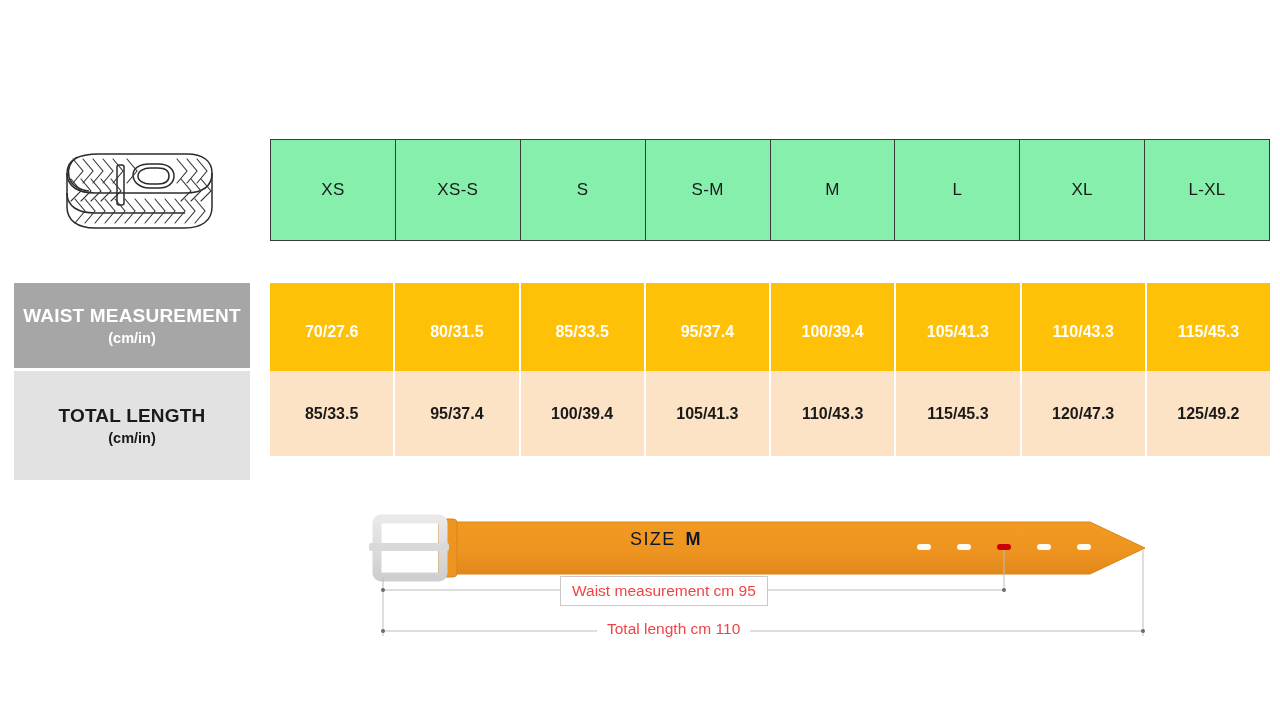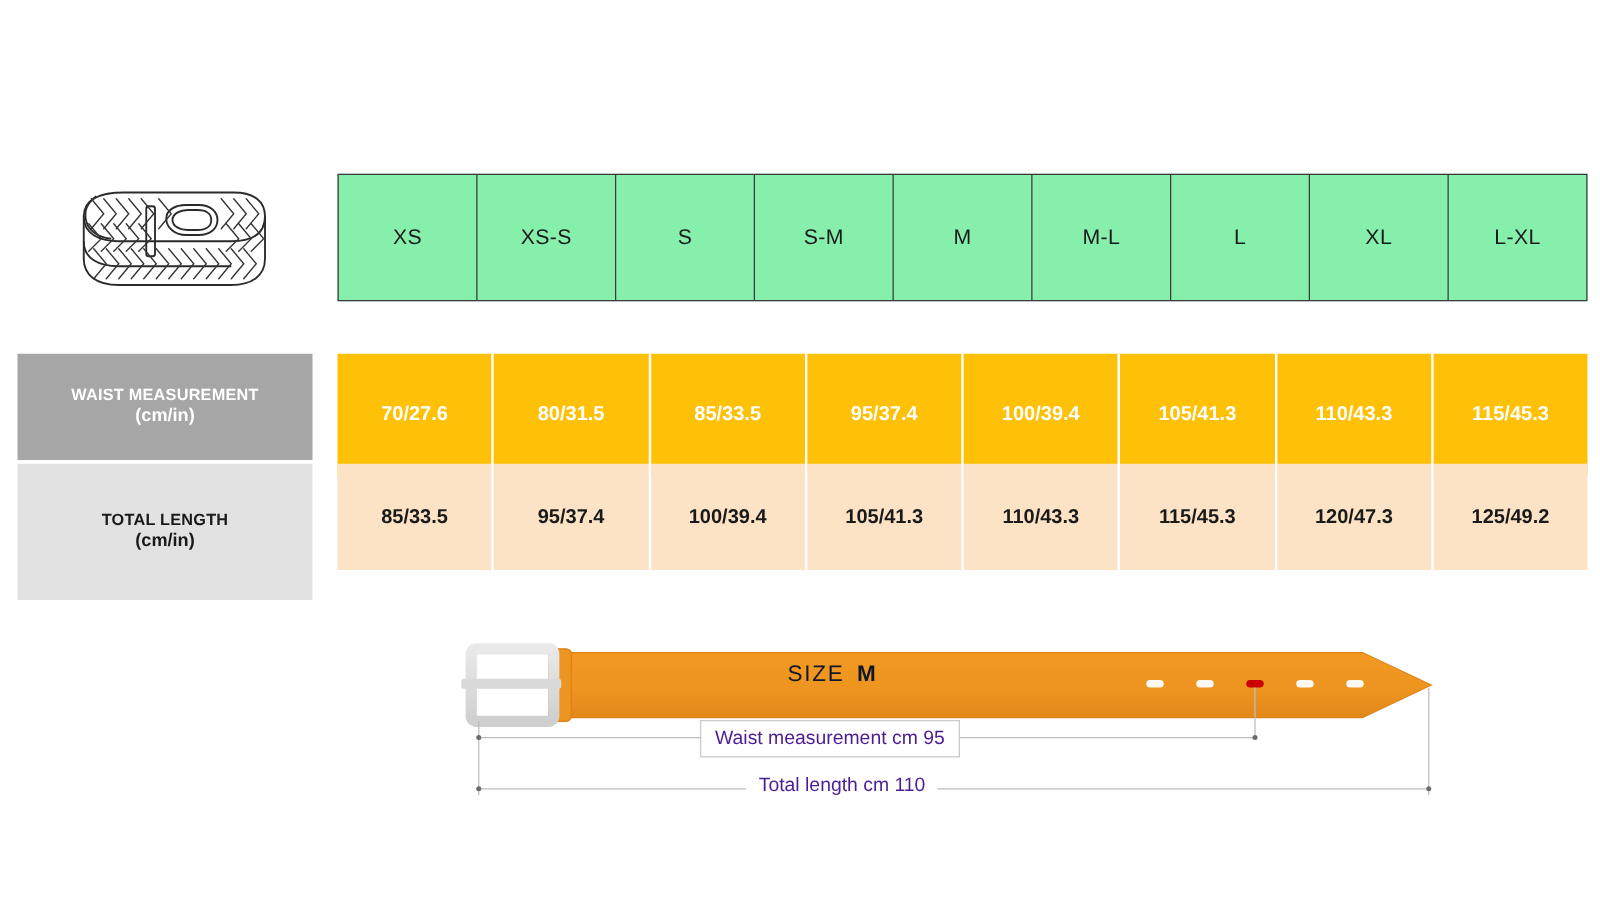--- a/index.html
+++ b/index.html
@@ -68,21 +68,21 @@
     position: absolute;
     left: 14px;
     width: 236px;
     display: flex;
     flex-direction: column;
     align-items: center;
     justify-content: center;
     text-align: center;
     line-height: 1.35;
   }
-  .row-label .l1 { font-size: 13px; font-weight: bold; letter-spacing: .2px; }
+  .row-label .l1 { font-size: 19px; font-weight: bold; letter-spacing: .2px; }
   .row-label .l2 { font-size: 14.5px; font-weight: bold; }
 
   .label-waist  { top: 283px; height: 85px; background: #A6A6A6; color: #ffffff; }
   .label-length { top: 371px; height: 109px; background: #E2E2E2; color: #1a1a1a; }
 
   
   .belt-diagram {
     position: absolute;
     left: 355px; top: 498px;
     width: 800px; height: 150px;
@@ -94,21 +94,21 @@
     color: #0f172a;
     letter-spacing: 1.4px;
     white-space: nowrap;
   }
   .size-text .sz-val { font-weight: bold; letter-spacing: .5px; margin-left: 10px; }
 
   .dim-label {
     position: absolute;
     white-space: nowrap;
     font-size: 15.5px;
-    color: #4c1d95;
+    color: #ef4444;
     background: #ffffff;
   }
   .waist-label {
     left: 560px; top: 576px;
     padding: 5px 11px;
     border: 1px solid #c9c9c9;
   }
   .length-label {
     left: 597px; top: 618px;
     padding: 2px 10px;
@@ -137,21 +137,20 @@
       </g>
     </svg>
   </div>
 
   <div class="size-header">
     <div class="cell">XS</div>
     <div class="cell">XS-S</div>
     <div class="cell">S</div>
     <div class="cell">S-M</div>
     <div class="cell">M</div>
-    <div class="cell">M-L</div>
     <div class="cell">L</div>
     <div class="cell">XL</div>
     <div class="cell">L-XL</div>
   </div>
 
   <div class="row-label label-waist">
     <span class="l1">WAIST MEASUREMENT</span>
     <span class="l2">(cm/in)</span>
   </div>
 

